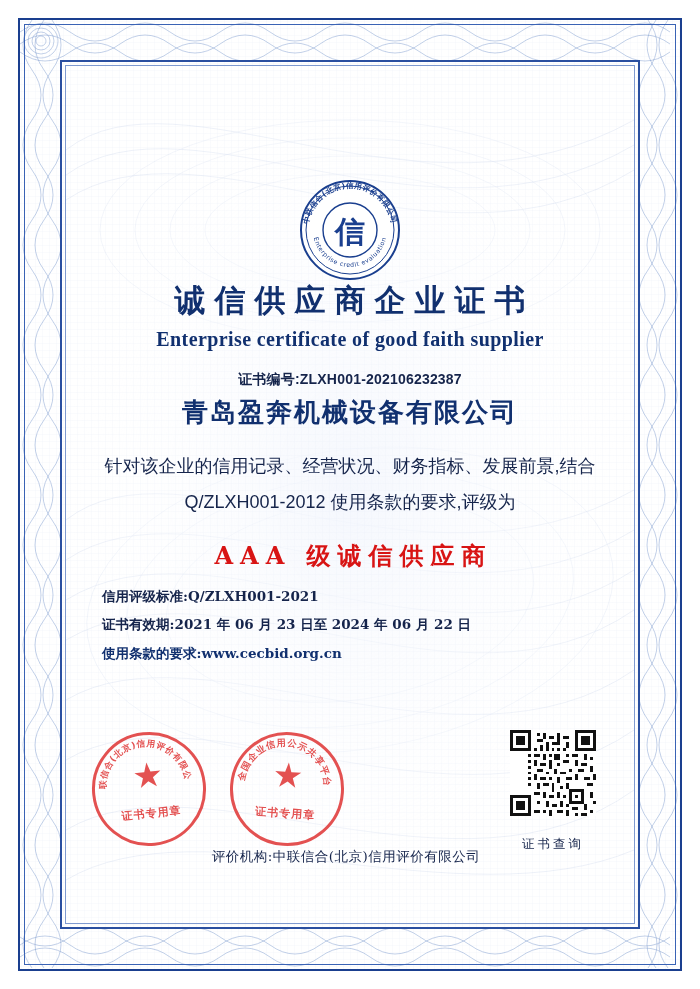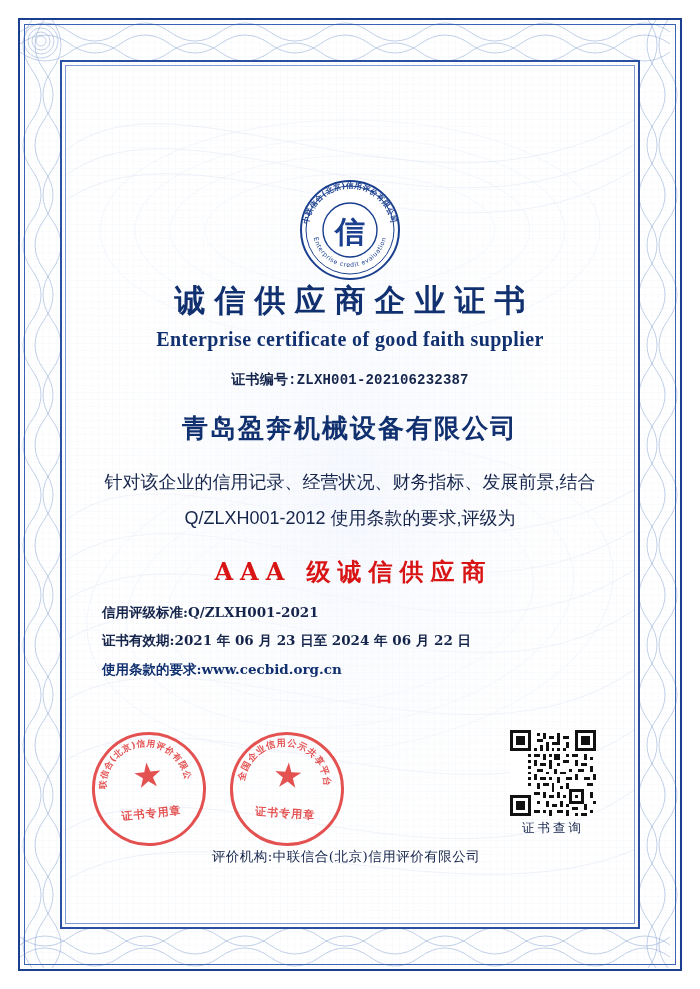--- a/index.html
+++ b/index.html
@@ -96,34 +96,34 @@
   }
   .title-en {
     font-family: "Liberation Serif", serif;
     font-size: 20px;
     font-weight: bold;
     color: #11306f;
     letter-spacing: 0.4px;
     margin-top: 6px;
   }
   .cert-no {
-    font-family: Liberation Mono, monospace;
+    font-family: Liberation Sans, sans-serif;
     font-size: 14px;
     font-weight: bold;
     color: #15244b;
     margin-top: 20px;
     letter-spacing: 0.2px;
   }
   .company {
     font-family: "DejaVu Serif", serif;
     font-size: 26px;
     font-weight: bold;
     color: #11306f;
     letter-spacing: 2px;
-    margin-top: 22px;
+    margin-top: 6px;
   }
   .para {
     font-family: Liberation Sans, sans-serif;
     font-size: 18px;
     color: #15244b;
     line-height: 2.0;
     margin-top: 18px;
   }
   .para div { white-space: nowrap; }
 
@@ -193,20 +193,21 @@
     width: 96px;
     text-align: center;
   }
   .qr {
     width: 86px;
     height: 86px;
     margin: 0 auto;
     background: #ffffff;
   }
   .qr-label {
+    margin-top: 16px;
     font-family: Liberation Serif, serif;
     font-size: 12.5px;
     color: #15244b;
     letter-spacing: 3px;
   }
 
   
   .issuer {
     position: absolute;
     left: 0;

